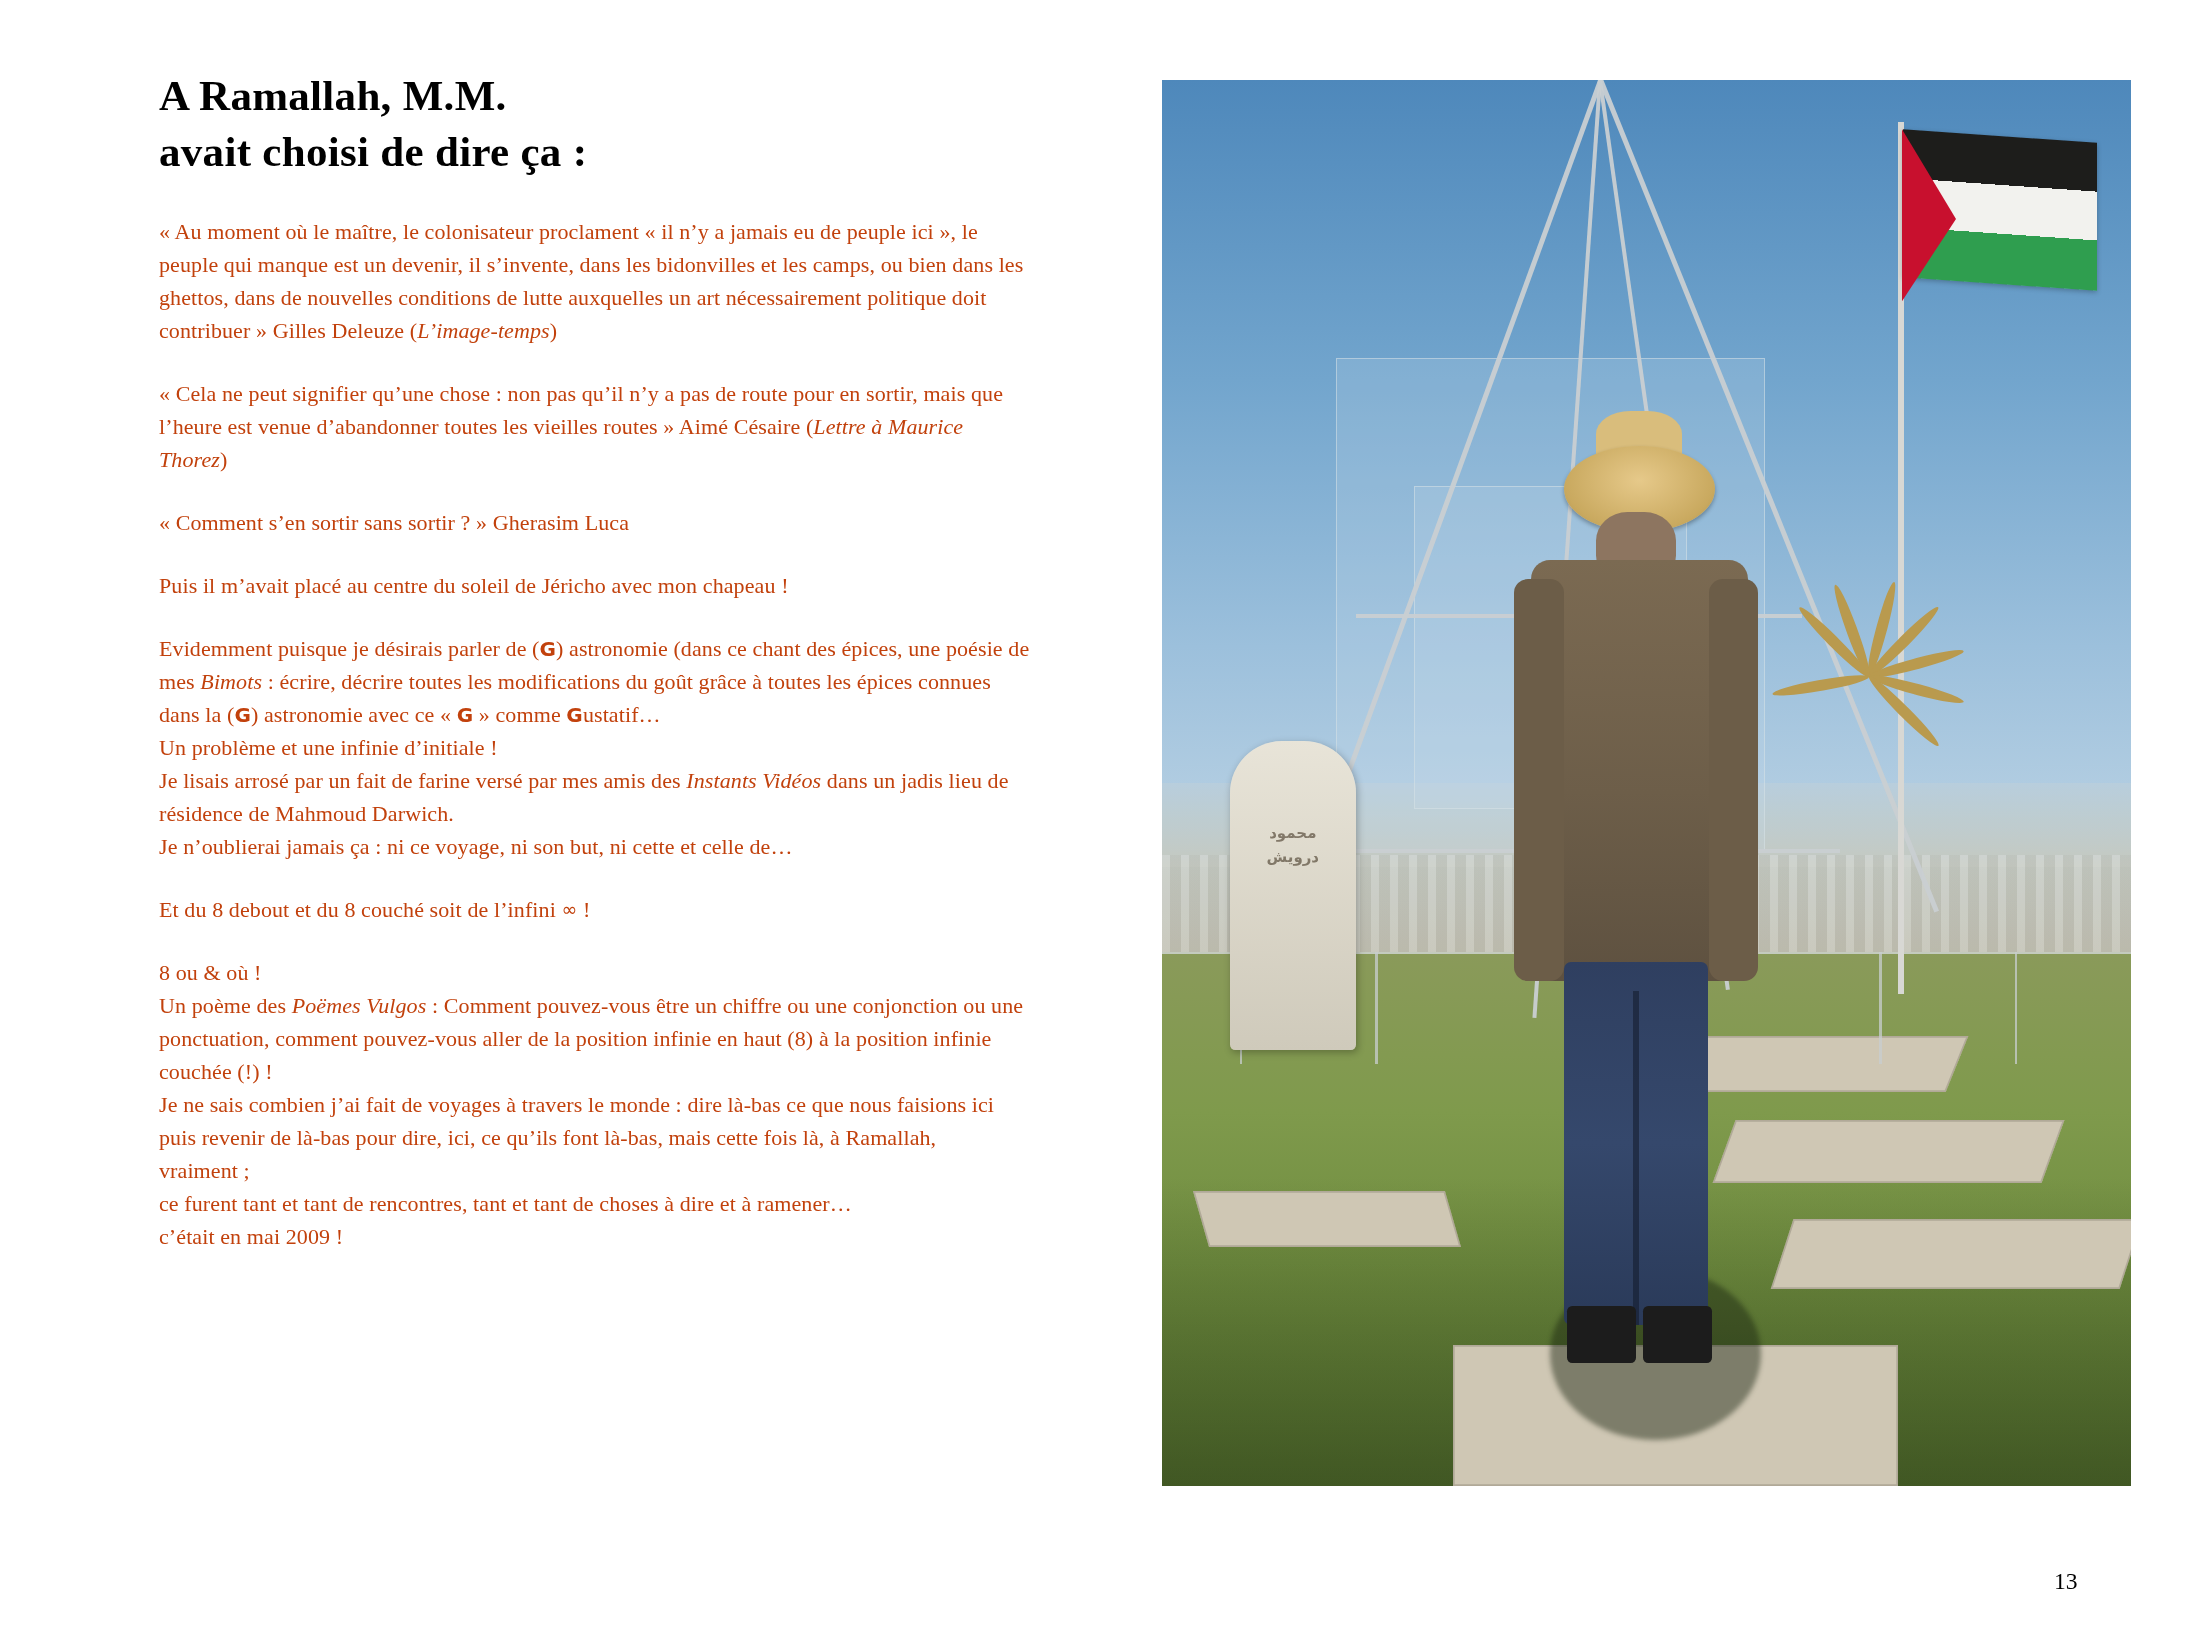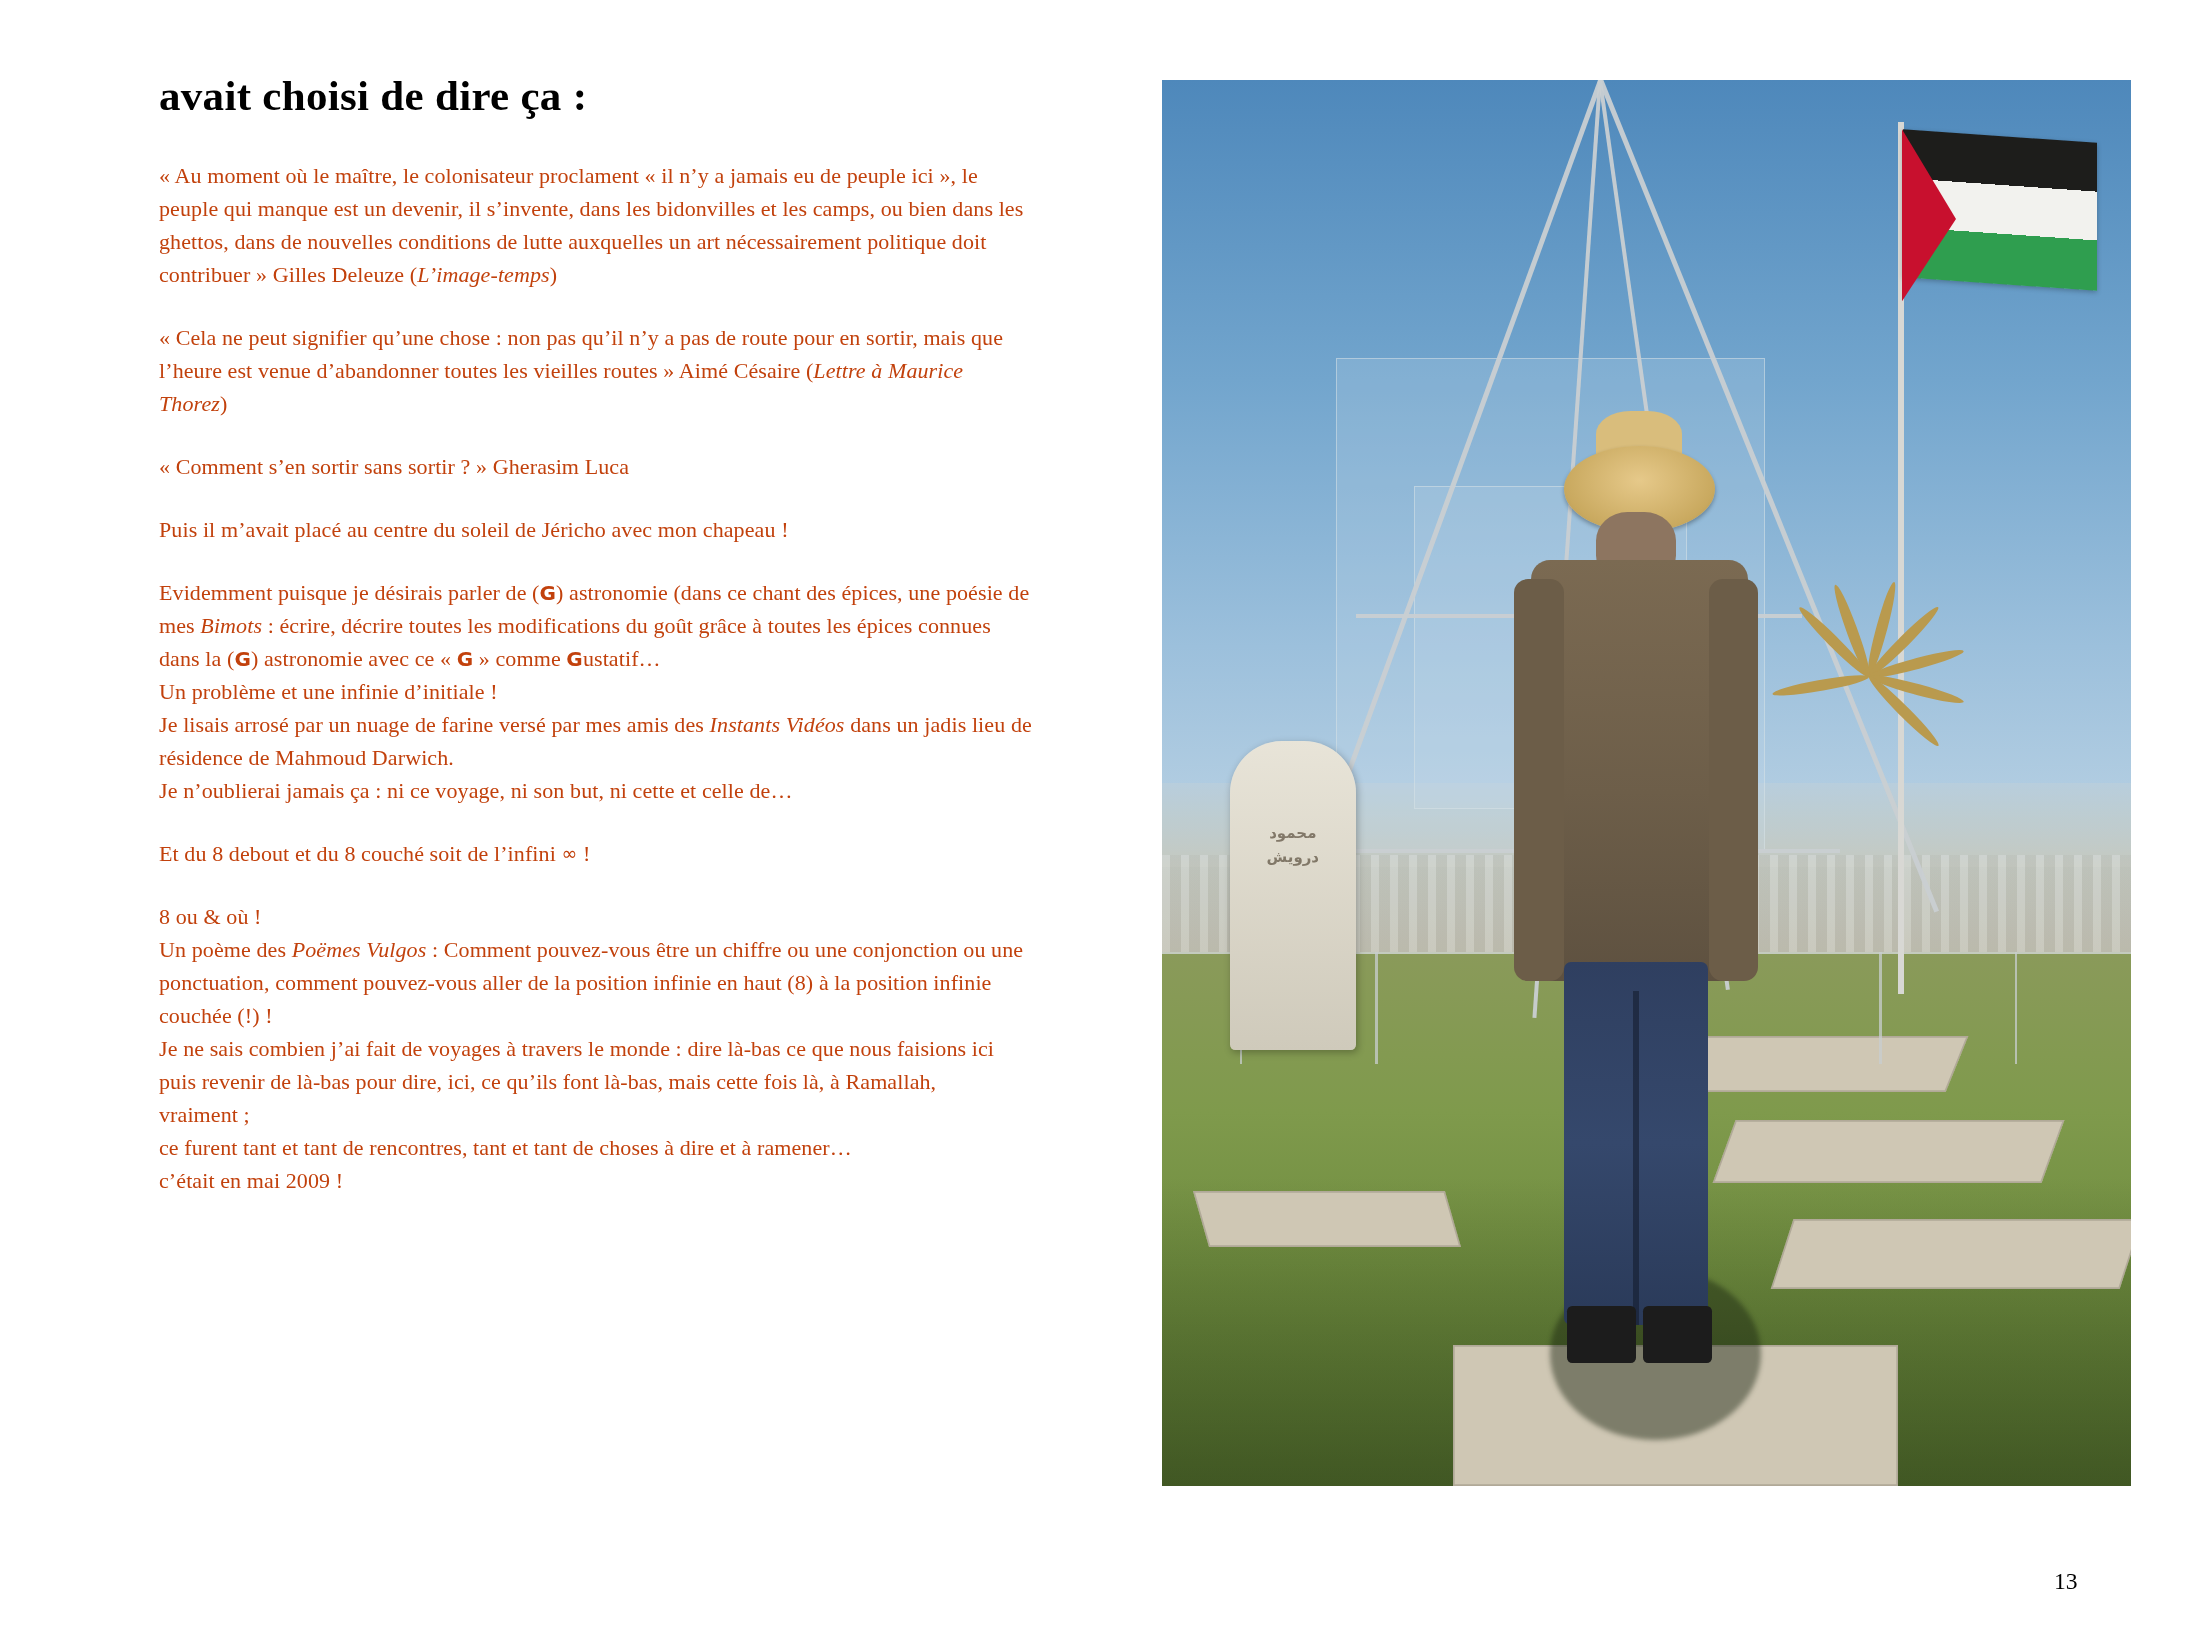--- a/index.html
+++ b/index.html
@@ -325,36 +325,37 @@
   }
 </style>
 </head>
 <body>
 
 <div class="page">
 
   <div class="text-col">
 
     <h1 class="title">
+      <span class="line">A Ramallah, M.M.</span>
       <span class="line">avait choisi de dire ça :</span>
     </h1>
 
     <p class="para"><span>« Au moment où  le maître, le colonisateur proclament « il n’y a jamais eu de peuple ici », le peuple qui manque est un devenir, il s’invente, dans les bidonvilles et les camps, ou bien dans les ghettos, dans de nouvelles conditions de lutte auxquelles un art nécessairement politique doit contribuer » Gilles Deleuze (</span><span class="it">L’image-temps</span><span>)</span></p>
 
     <p class="para"><span>« Cela ne peut signifier qu’une chose : non pas qu’il n’y a pas de route pour en sortir, mais que l’heure est venue d’abandonner toutes les vieilles routes » Aimé Césaire (</span><span class="it">Lettre à Maurice Thorez</span><span>)</span></p>
 
     <p class="para">« Comment s’en sortir sans sortir ? » Gherasim Luca</p>
 
     <p class="para">Puis il m’avait placé au centre du soleil de Jéricho avec mon chapeau !</p>
 
     <p class="para block"><span>Evidemment puisque je désirais parler de (</span><span class="bold-g">G</span><span>) astronomie (dans ce chant des épices, une poésie de mes </span><span class="it">Bimots</span><span> : écrire, décrire toutes les modifications du goût grâce à toutes les épices connues dans la (</span><span class="bold-g">G</span><span>) astronomie avec ce « </span><span class="bold-g">G</span><span> » comme </span><span class="bold-g">G</span><span>ustatif…</span></p>
 
     <p class="para block">Un problème et une infinie d’initiale !</p>
 
-    <p class="para block"><span>Je lisais arrosé par un nuage de farine versé par mes amis des </span><span class="it">Instants Vidéos</span><span> dans un jadis lieu de résidence de Mahmoud Darwich.</span></p>
+    <p class="para block"><span>Je lisais arrosé par un fait de farine versé par mes amis des </span><span class="it">Instants Vidéos</span><span> dans un jadis lieu de résidence de Mahmoud Darwich.</span></p>
 
     <p class="para">Je n’oublierai jamais ça : ni ce voyage, ni son but, ni cette et celle de…</p>
 
     <p class="para"><span>Et du 8 debout et du 8 couché soit de l’infini </span><span class="infinity">∞</span><span> !</span></p>
 
     <p class="para block">8 ou &amp; où !</p>
 
     <p class="para block"><span>Un poème des </span><span class="it">Poëmes Vulgos</span><span> : Comment pouvez-vous être un chiffre ou une conjonction ou une ponctuation, comment pouvez-vous aller de la position infinie en haut (8) à la position infinie couchée (!) !</span></p>
 
     <p class="para block">Je ne sais combien j’ai fait de voyages à travers le monde : dire là-bas ce que nous faisions ici puis revenir de là-bas pour dire, ici, ce qu’ils font là-bas, mais cette fois là, à Ramallah,</p>

